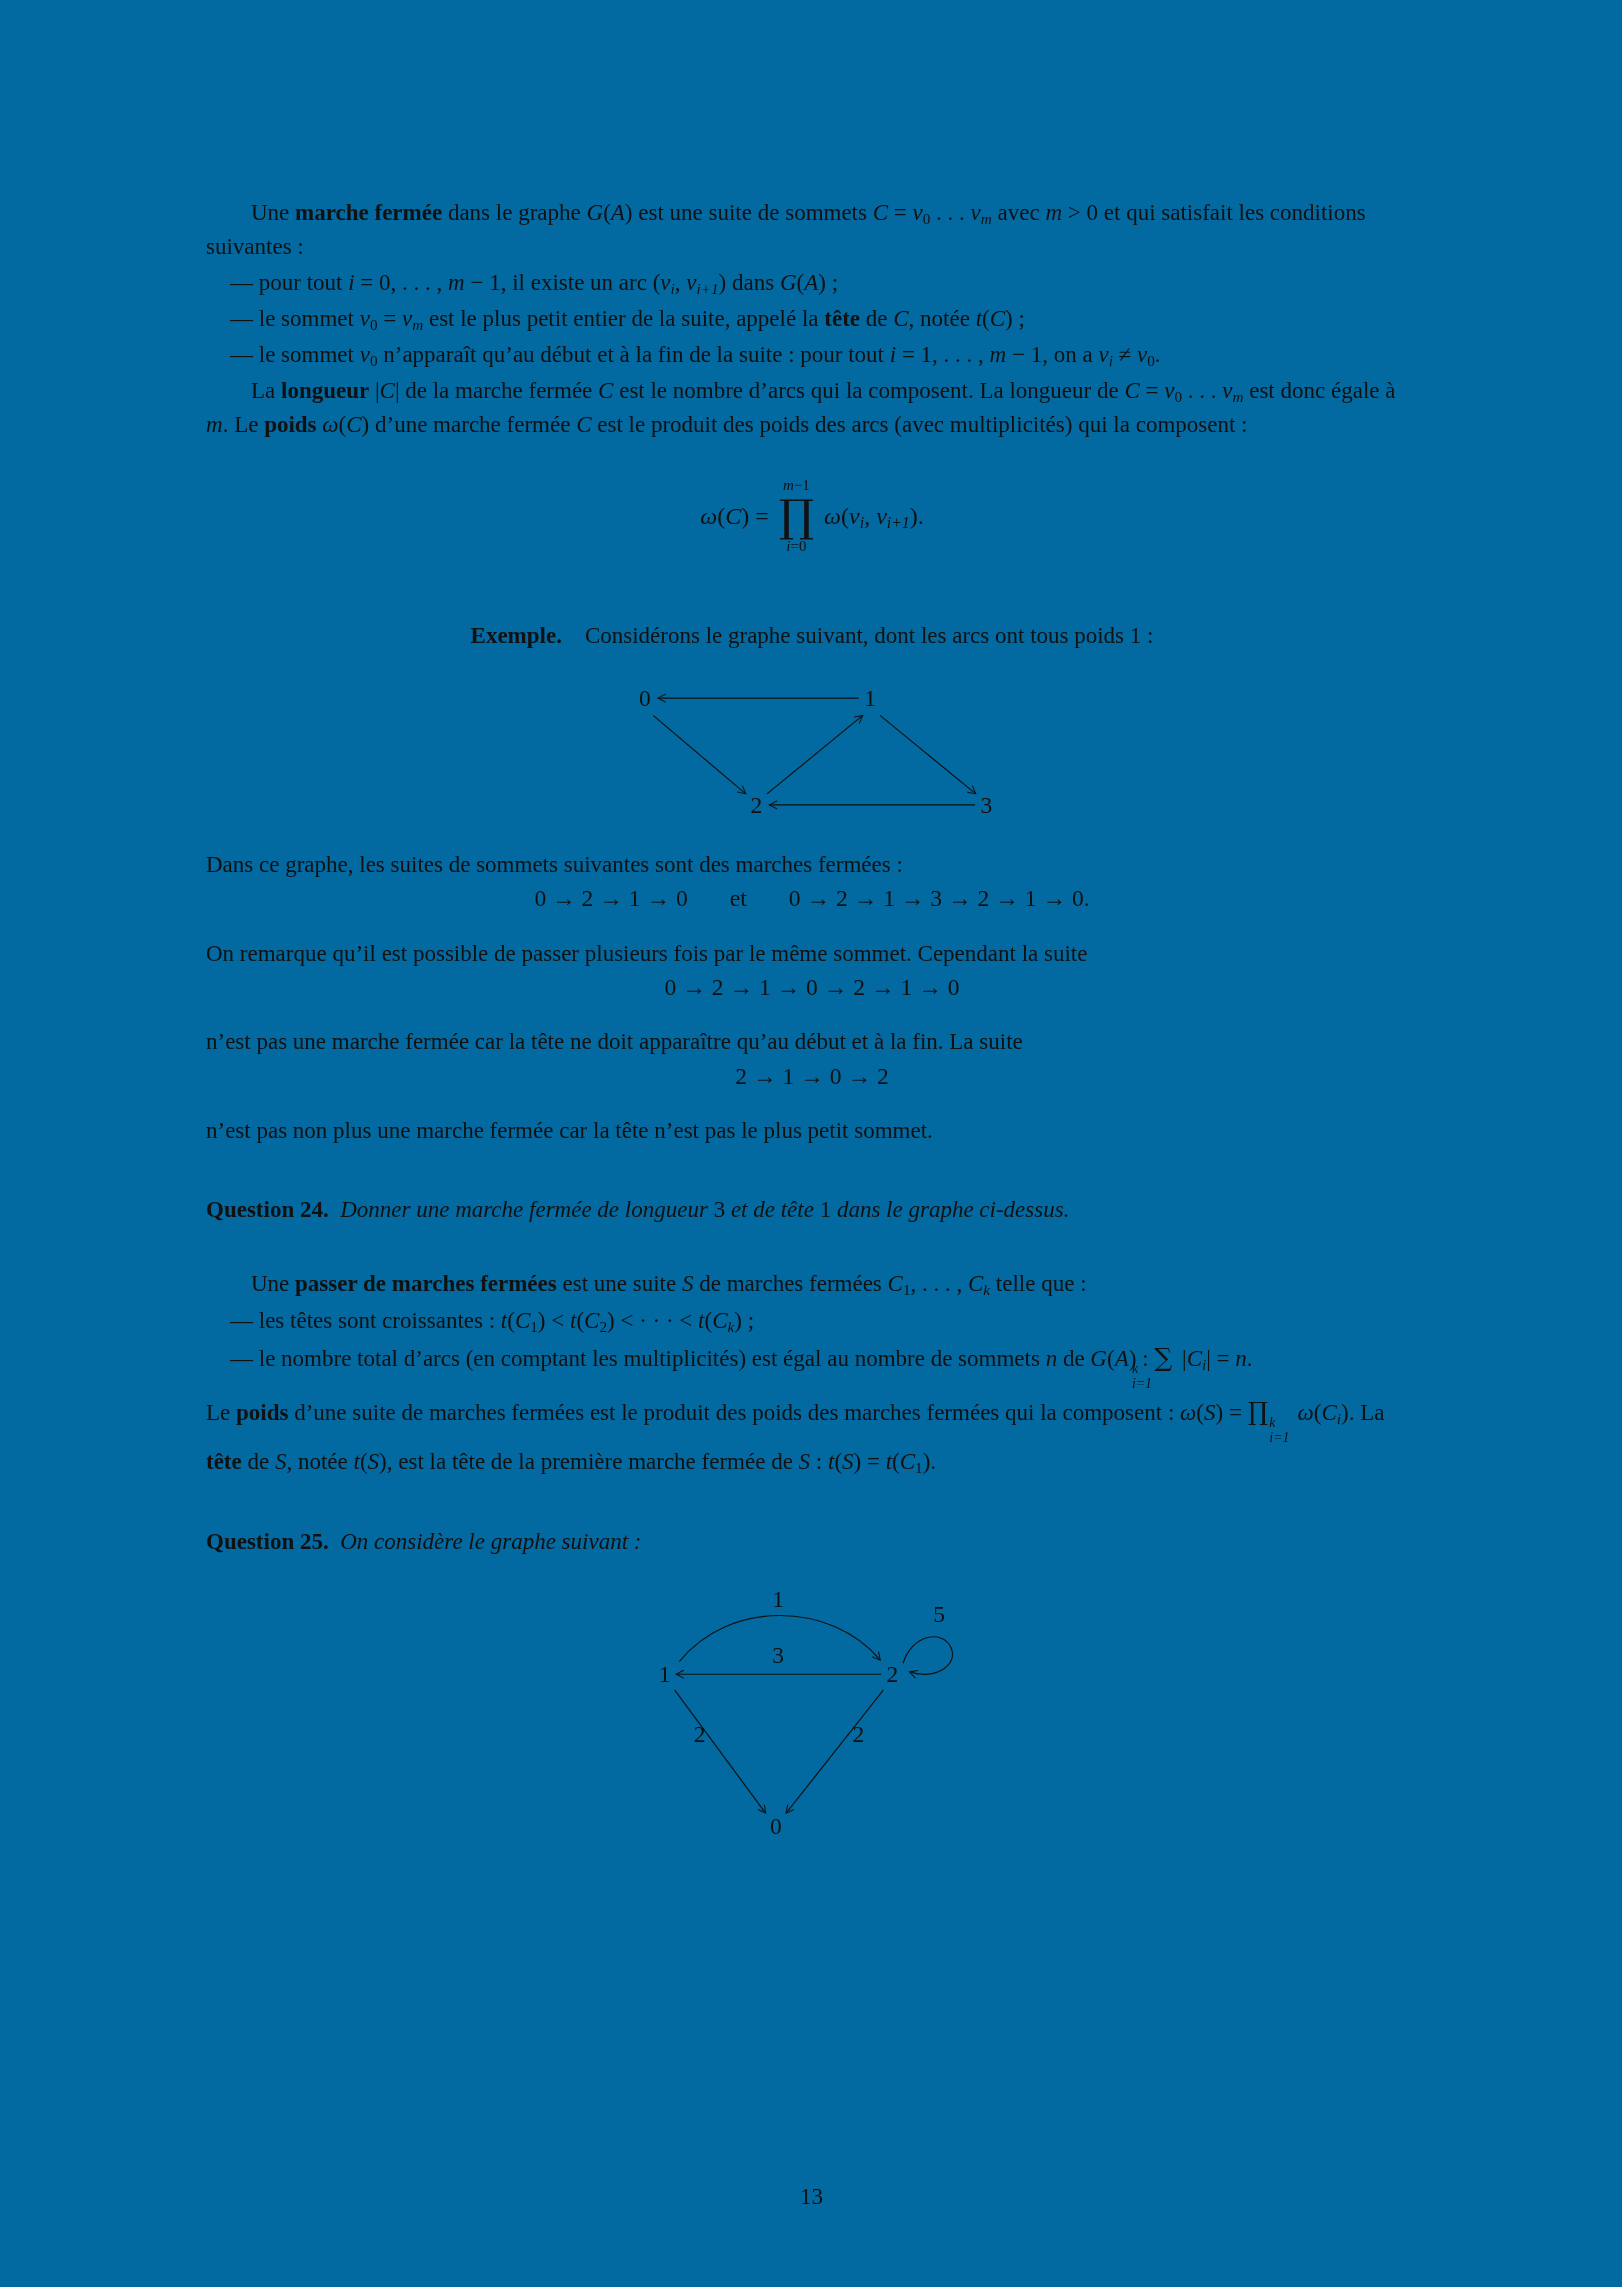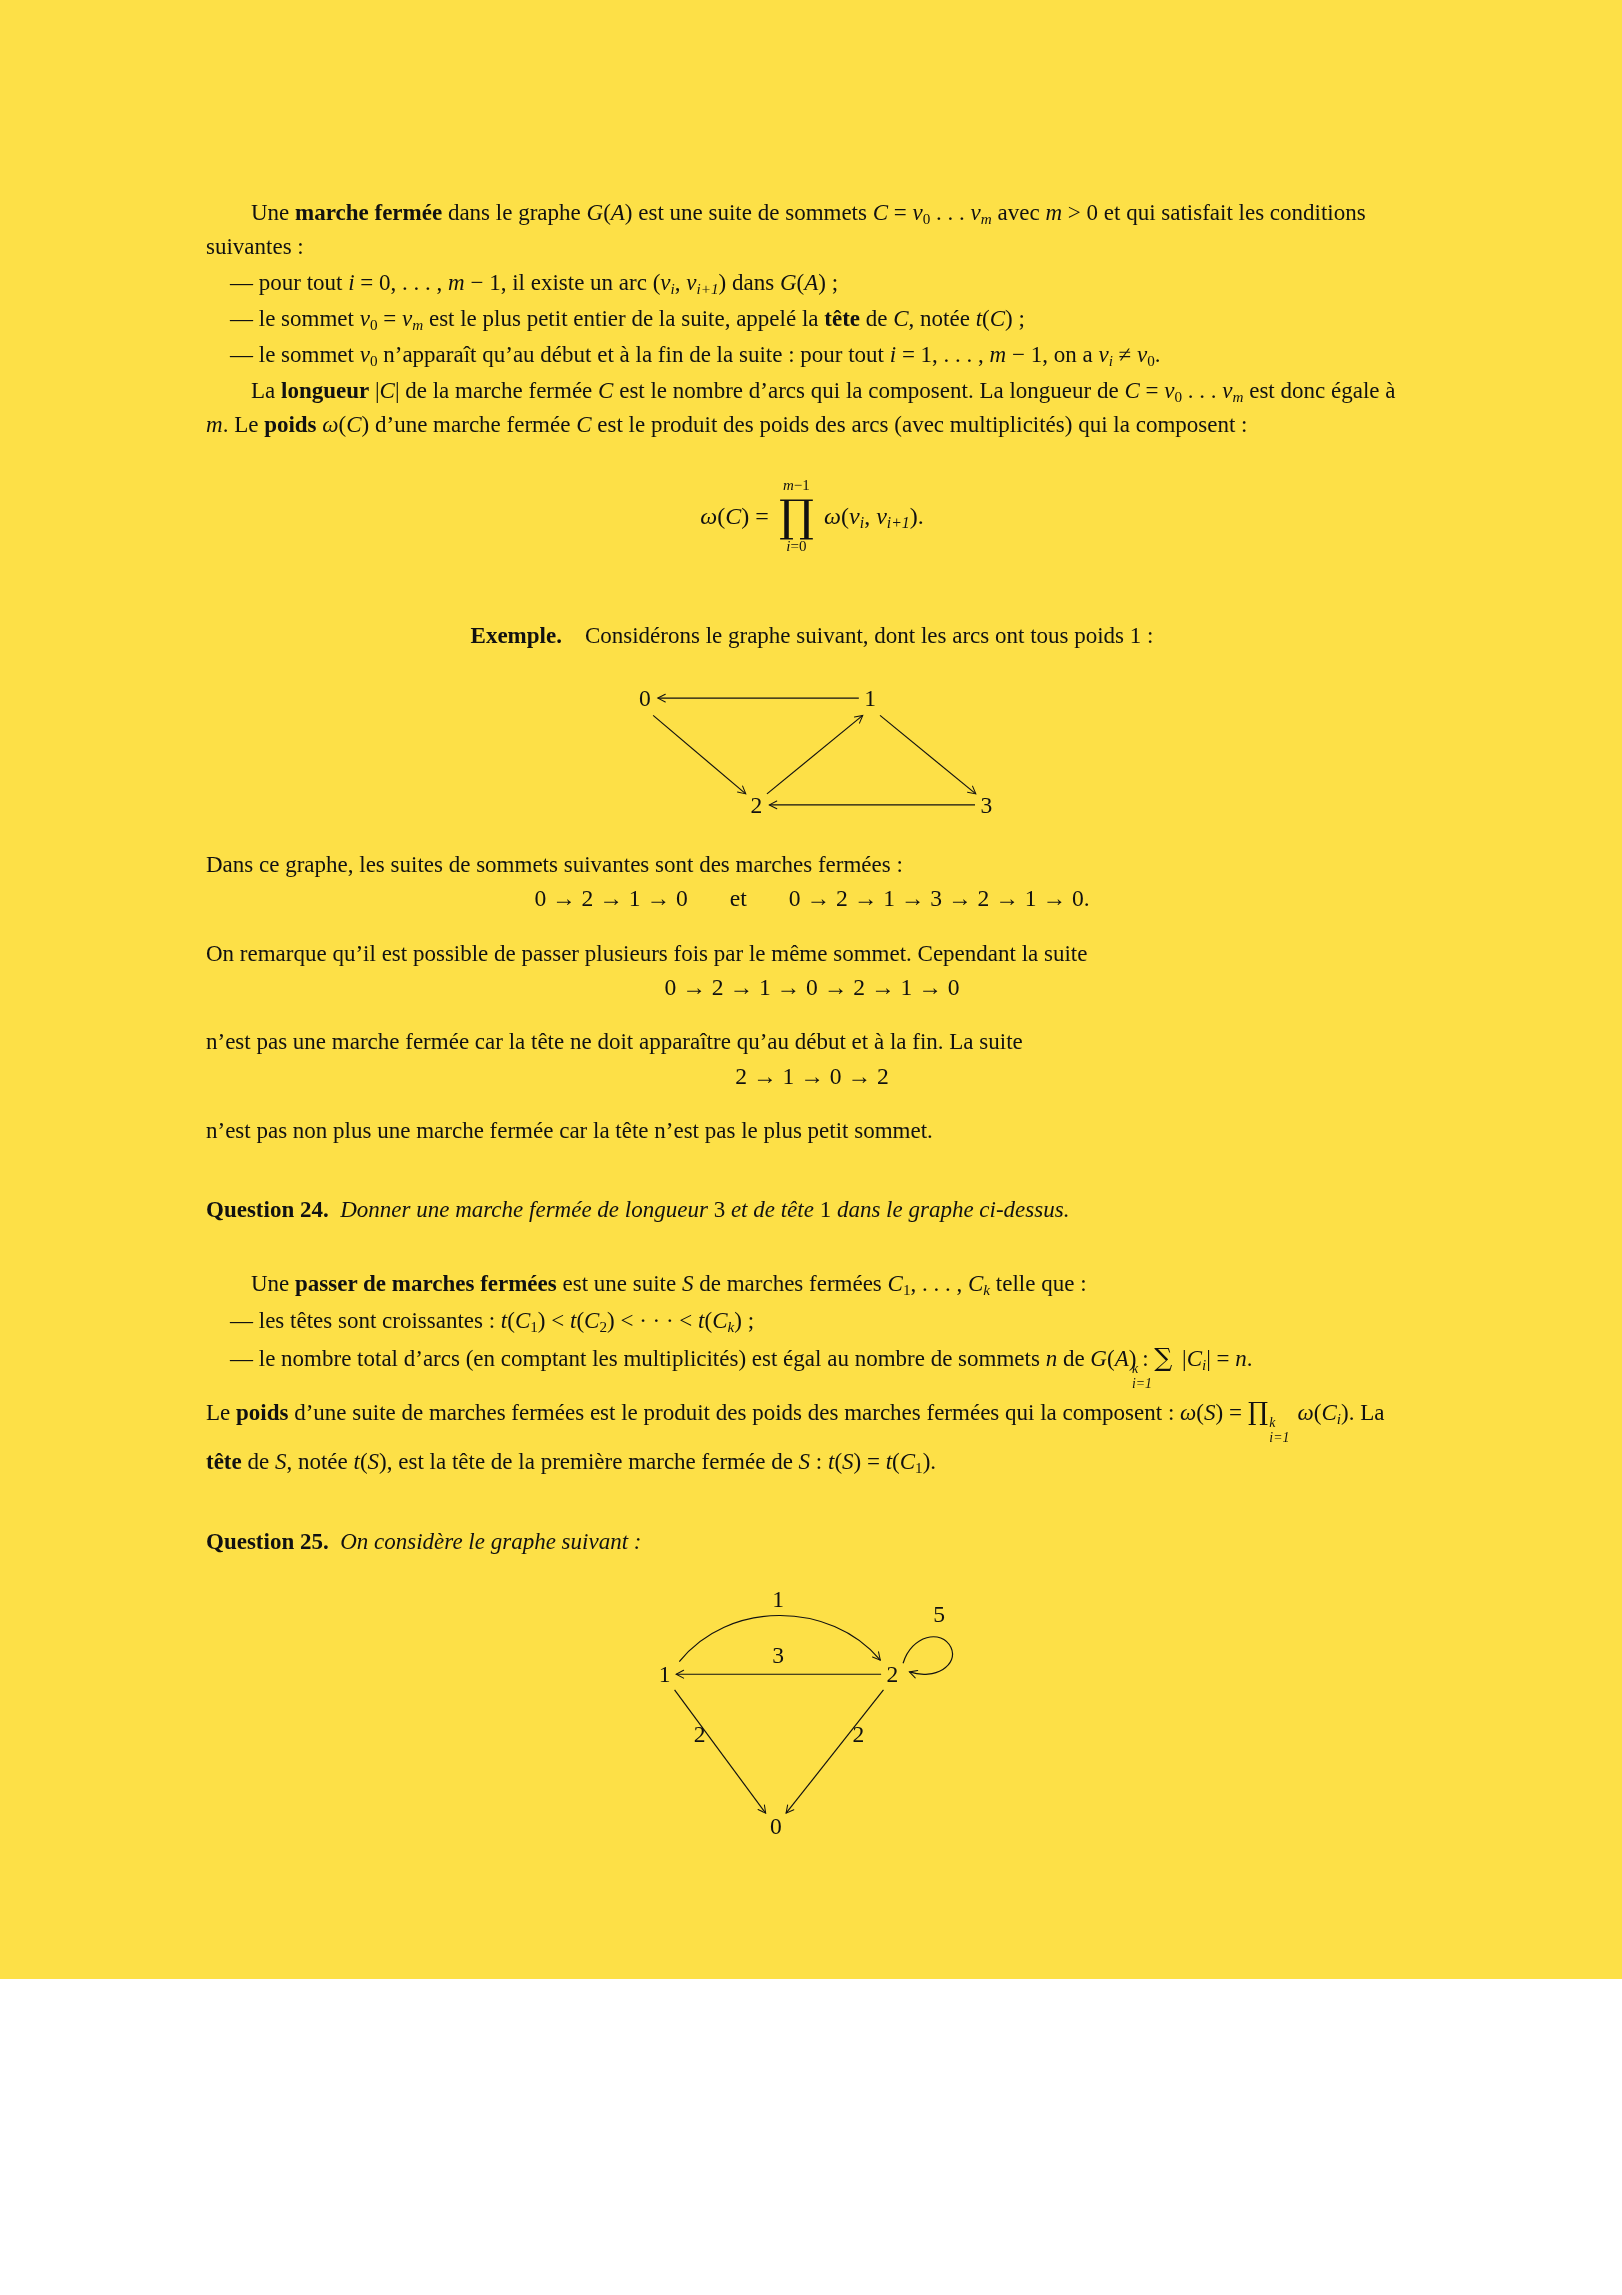--- a/index.html
+++ b/index.html
@@ -1,17 +1,17 @@
 <!DOCTYPE html>
 <html style="font-size:12.6px"><head>
 <meta charset="utf-8">
 <style>
   html,body{margin:0;padding:0;}
   body{width:1623px;height:2295px;background:#ffffff;font-family:"Liberation Serif","DejaVu Serif",serif;color:#111;}
-  .page{position:relative;width:1623px;height:1979px;overflow:hidden;background:#fde047;text-decoration:underline;}
+  .page{position:relative;width:1623px;height:2287px;overflow:hidden;background:#0369a1;text-decoration:underline;}
   .content{position:absolute;left:206px;top:196px;width:1212px;font-size:23px;line-height:1.45;}
   p{margin:0;}
   .b{font-weight:700;}
   .i{font-style:italic;}
   .sub{font-size:66%;vertical-align:-0.25em;}
   .opchar{font-family:"DejaVu Serif","DejaVu Sans",serif;font-size:1.1em;}
   .stk{display:inline-flex;flex-direction:column;align-items:flex-start;font-size:60%;line-height:1.05;vertical-align:-0.55em;margin:0 2.4px 0 1.6px;font-style:italic;}
   .indent{text-indent:45px;}
   .bullet{margin-left:66px;text-indent:-42px;margin-top:2.4px;}
   .mathline{text-align:center;font-size:23.6px;}
@@ -22,21 +22,21 @@
   .op-glyph{font-size:44px;line-height:1.0;font-family:"DejaVu Serif","DejaVu Sans",serif;}
   .example-head{margin-top:63px;text-align:center;}
   .figure{display:flex;justify-content:center;}
   .fig1{margin-top:28px;}
   .fig2{margin-top:22px;}
   .after-fig{margin-top:25px;}
   .spaced{margin-top:21px;}
   .question{margin-top:46px;}
   .p-after-q{margin-top:41px;text-indent:45px;}
   .cont{margin-top:2.4px;}
-  .pagenum{position:absolute;top:2184px;left:0;width:1623px;text-align:center;font-size:23px;margin-top:40px;}
+  .pagenum{position:absolute;top:2184px;left:0;width:1623px;text-align:center;font-size:23px;}
   svg text{font-size:30px;fill:#111;font-family:"Liberation Serif","DejaVu Serif",serif;}
   .gedge{stroke:#111;stroke-width:1.5;fill:none;}
 </style>
 </head>
 <body>
 
 <div class="page">
   <div class="content">
 
     <p class="indent"><span>Une </span><span class="b">marche fermée</span><span> dans le graphe </span><span class="i">G</span><span>(</span><span class="i">A</span><span>) est une suite de sommets </span><span class="i">C</span><span> = </span><span class="i">v</span><span class="sub">0</span><span> . . . </span><span class="i">v</span><span class="i sub">m</span><span> avec </span><span class="i">m</span><span> &gt; 0 et qui satisfait les conditions suivantes :</span></p>

